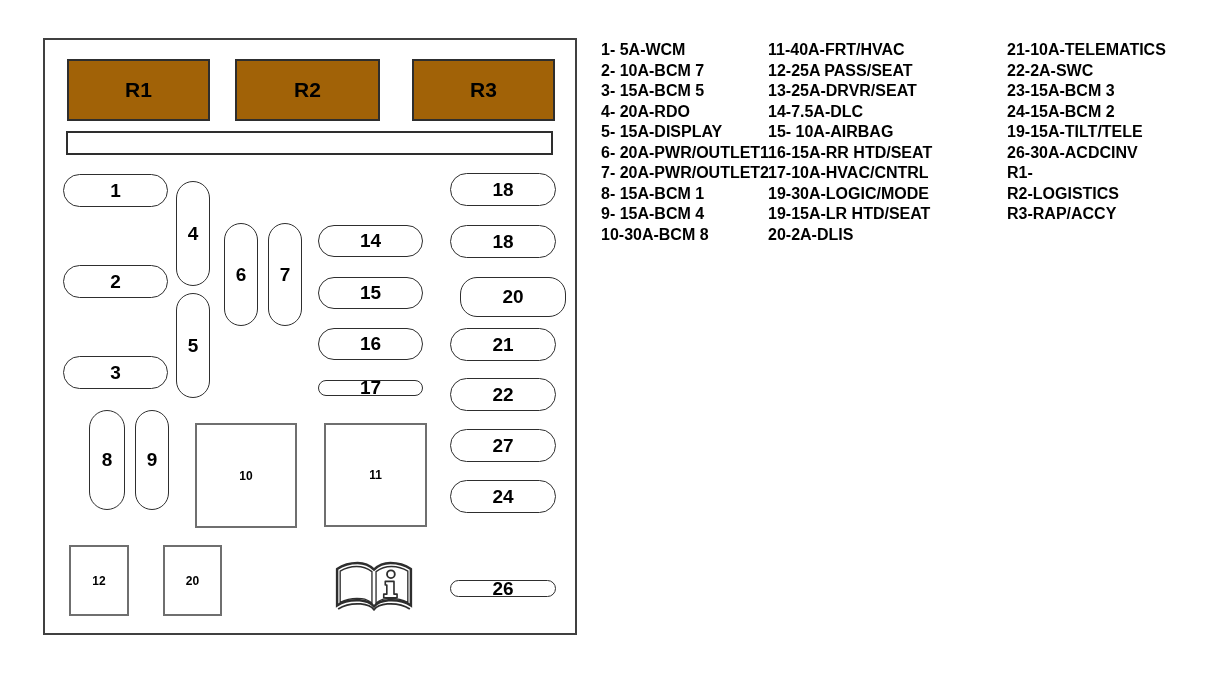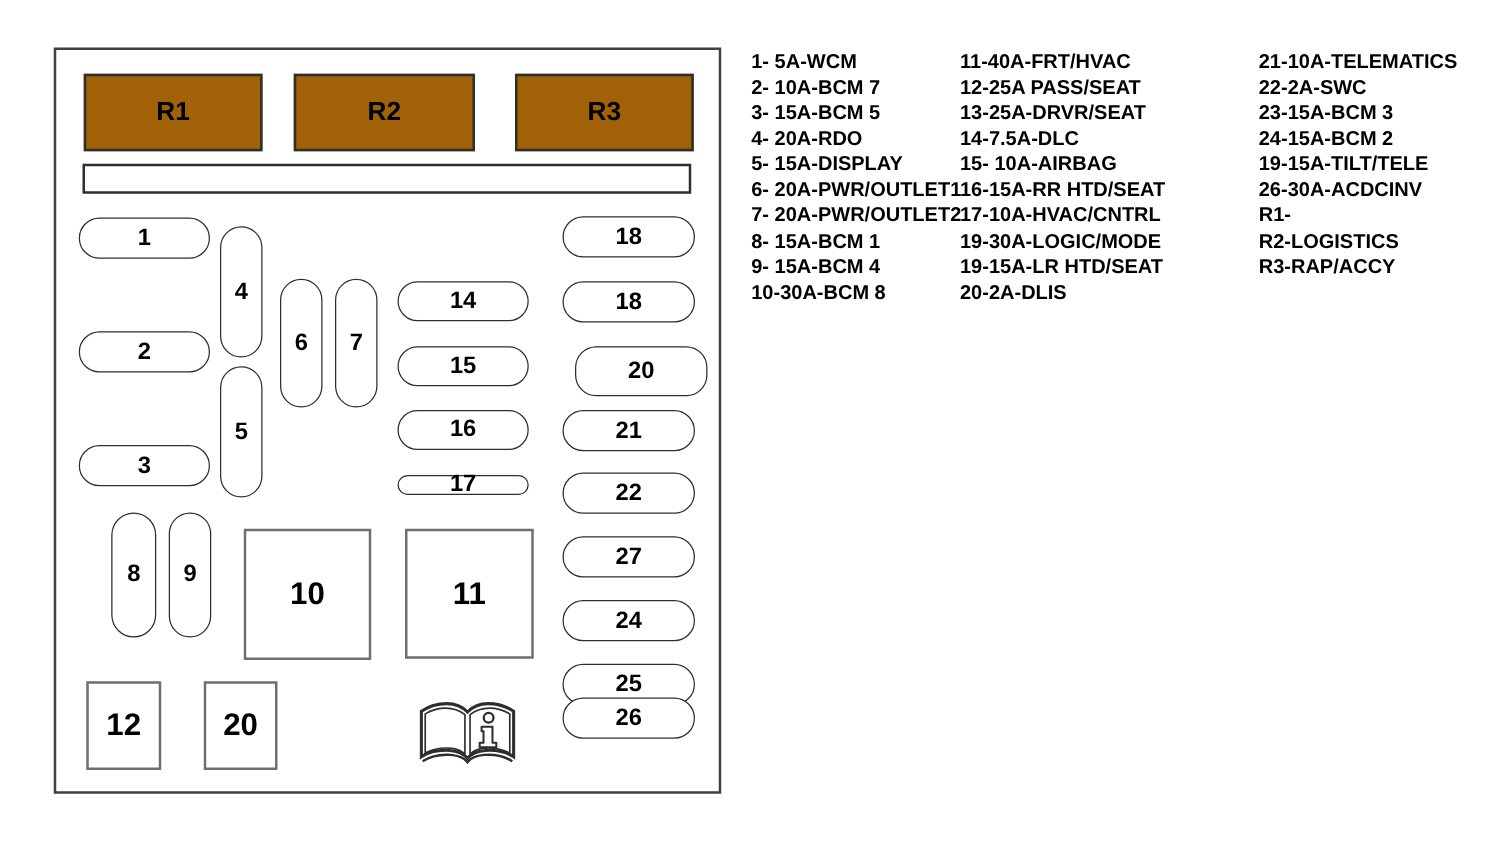--- a/index.html
+++ b/index.html
@@ -7,21 +7,21 @@
     position:relative;width:1206px;height:683px;background:#ffffff;
     font-family:"Liberation Sans",sans-serif;color:#000;overflow:hidden;
   }
   .canvas *{box-sizing:border-box;}
   .box{position:absolute;left:43px;top:38px;width:534px;height:597px;border:2px solid #404040;background:#fff;}
   .relay{position:absolute;border:2px solid #2e2e2e;background:#a16207;display:flex;align-items:center;justify-content:center;font-weight:bold;font-size:21px;}
   .bar{position:absolute;left:66px;top:131px;width:487px;height:24px;border:2px solid #2e2e2e;background:#fff;}
   .fuse{position:absolute;border:1.5px solid #2e2e2e;background:#fff;display:flex;align-items:center;justify-content:center;font-weight:bold;font-size:19px;}
   .fuse.h{border-radius:17px;}
   .fuse.v{border-radius:18px;}
-  .block{position:absolute;border:2px solid #6f6f6f;background:#fff;display:flex;align-items:center;justify-content:center;font-weight:bold;font-size:25px;}
+  .block{position:absolute;border:2px solid #6f6f6f;background:#fff;display:flex;align-items:center;justify-content:center;font-weight:bold;font-size:12px;}
   .manual{position:absolute;left:333px;top:559px;width:82px;height:55px;}
   .legend-col{position:absolute;top:40px;width:200px;}
   .legend-col .li{font-weight:bold;font-size:16px;line-height:20.5px;white-space:nowrap;}
 </style>
 </head>
 <body>
 
 <div class="canvas">
 
   <div class="box"></div>
@@ -53,22 +53,21 @@
   <div class="fuse h" style="left:318px;top:328px;width:105px;height:32px">16</div>
   <div class="fuse h" style="left:318px;top:380px;width:105px;height:16px">17</div>
 
   <div class="fuse h" style="left:450px;top:173px;width:106px;height:33px">18</div>
   <div class="fuse h" style="left:450px;top:225px;width:106px;height:33px">18</div>
   <div class="fuse h" style="left:460px;top:277px;width:106px;height:40px">20</div>
   <div class="fuse h" style="left:450px;top:328px;width:106px;height:33px">21</div>
   <div class="fuse h" style="left:450px;top:378px;width:106px;height:33px">22</div>
   <div class="fuse h" style="left:450px;top:429px;width:106px;height:33px">27</div>
   <div class="fuse h" style="left:450px;top:480px;width:106px;height:33px">24</div>
-  <div class="fuse h" style="left:450px;top:531px;width:106px;height:33px">25</div>
-  <div class="fuse h" style="left:450px;top:558px;width:106px;height:33px">26</div>
+  <div class="fuse h" style="left:450px;top:580px;width:106px;height:17px">26</div>
 
   <div class="manual">
     <svg width="82" height="55" viewBox="0 0 80 53" xmlns="http://www.w3.org/2000/svg">
       <path d="M40 10 C36 6 30 3.5 24 3.5 C17 3.5 9 6 4 9.5 L4 45 C10 41 18 39.5 26 40 C32 40.5 37 42.5 40 46 C43 42.5 48 40.5 54 40 C62 39.5 70 41 76 45 L76 9.5 C71 6 63 3.5 56 3.5 C50 3.5 44 6 40 10 Z" fill="#ffffff" stroke="#2e2e2e" stroke-width="2.4"></path>
       <path d="M5 48.5 C12 44 20 43 27 43.5 C33 44 37.5 45.8 40 49.2 C42.5 45.8 47 44 53 43.5 C60 43 68 44 75 48.5" fill="none" stroke="#2e2e2e" stroke-width="1.8"></path>
       <path d="M38 12 C34 9 28 7 23 7 C17 7 11 9 7 11.5 L7 42 C13 39 21 37.6 28 38.4 C32 38.9 35.5 40.5 38 43 Z" fill="none" stroke="#2e2e2e" stroke-width="1.3"></path>
       <path d="M42 12 C46 9 52 7 57 7 C63 7 69 9 73 11.5 L73 42 C67 39 59 37.6 52 38.4 C48 38.9 44.5 40.5 42 43 Z" fill="none" stroke="#2e2e2e" stroke-width="1.3"></path>
       <circle cx="56.5" cy="14.5" r="3.8" fill="#ffffff" stroke="#2e2e2e" stroke-width="1.8"></circle>
       <path d="M51 21.5 L59.5 21.5 L59.5 34 L62.5 34 L62.5 37.5 L49.5 37.5 L49.5 34 L52.5 34 L52.5 25 L51 25 Z" fill="#ffffff" stroke="#2e2e2e" stroke-width="1.6" stroke-linejoin="round"></path>
     </svg>

